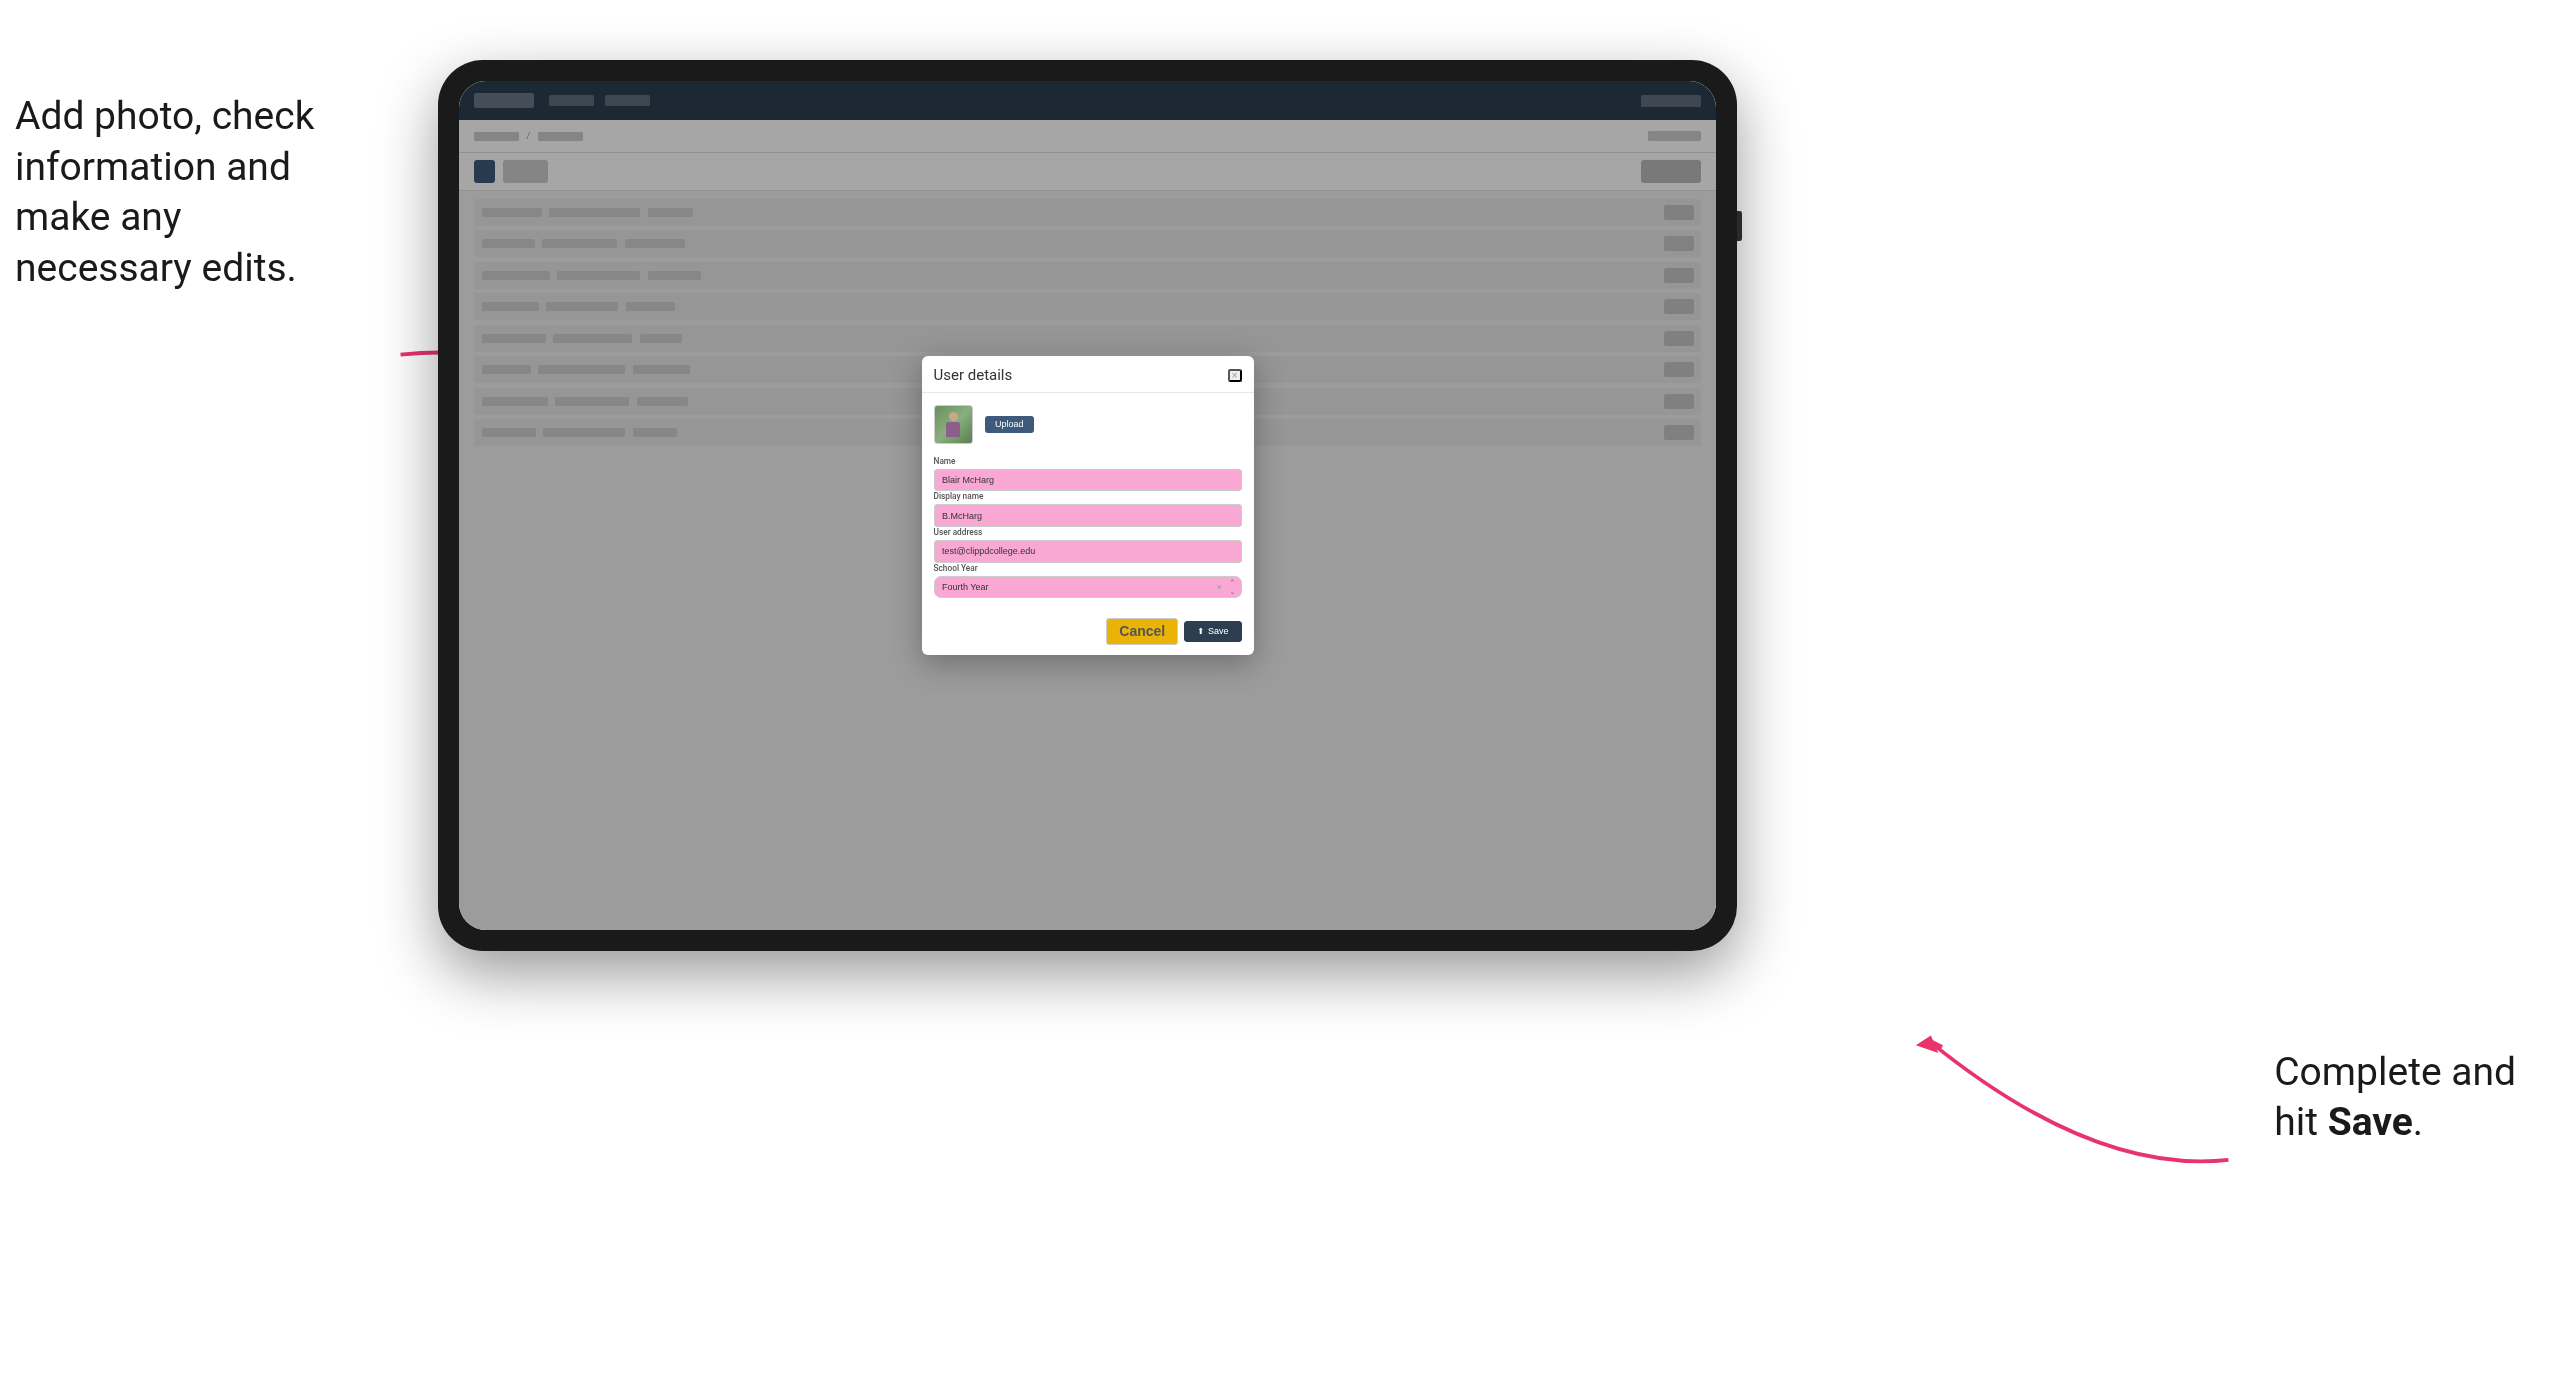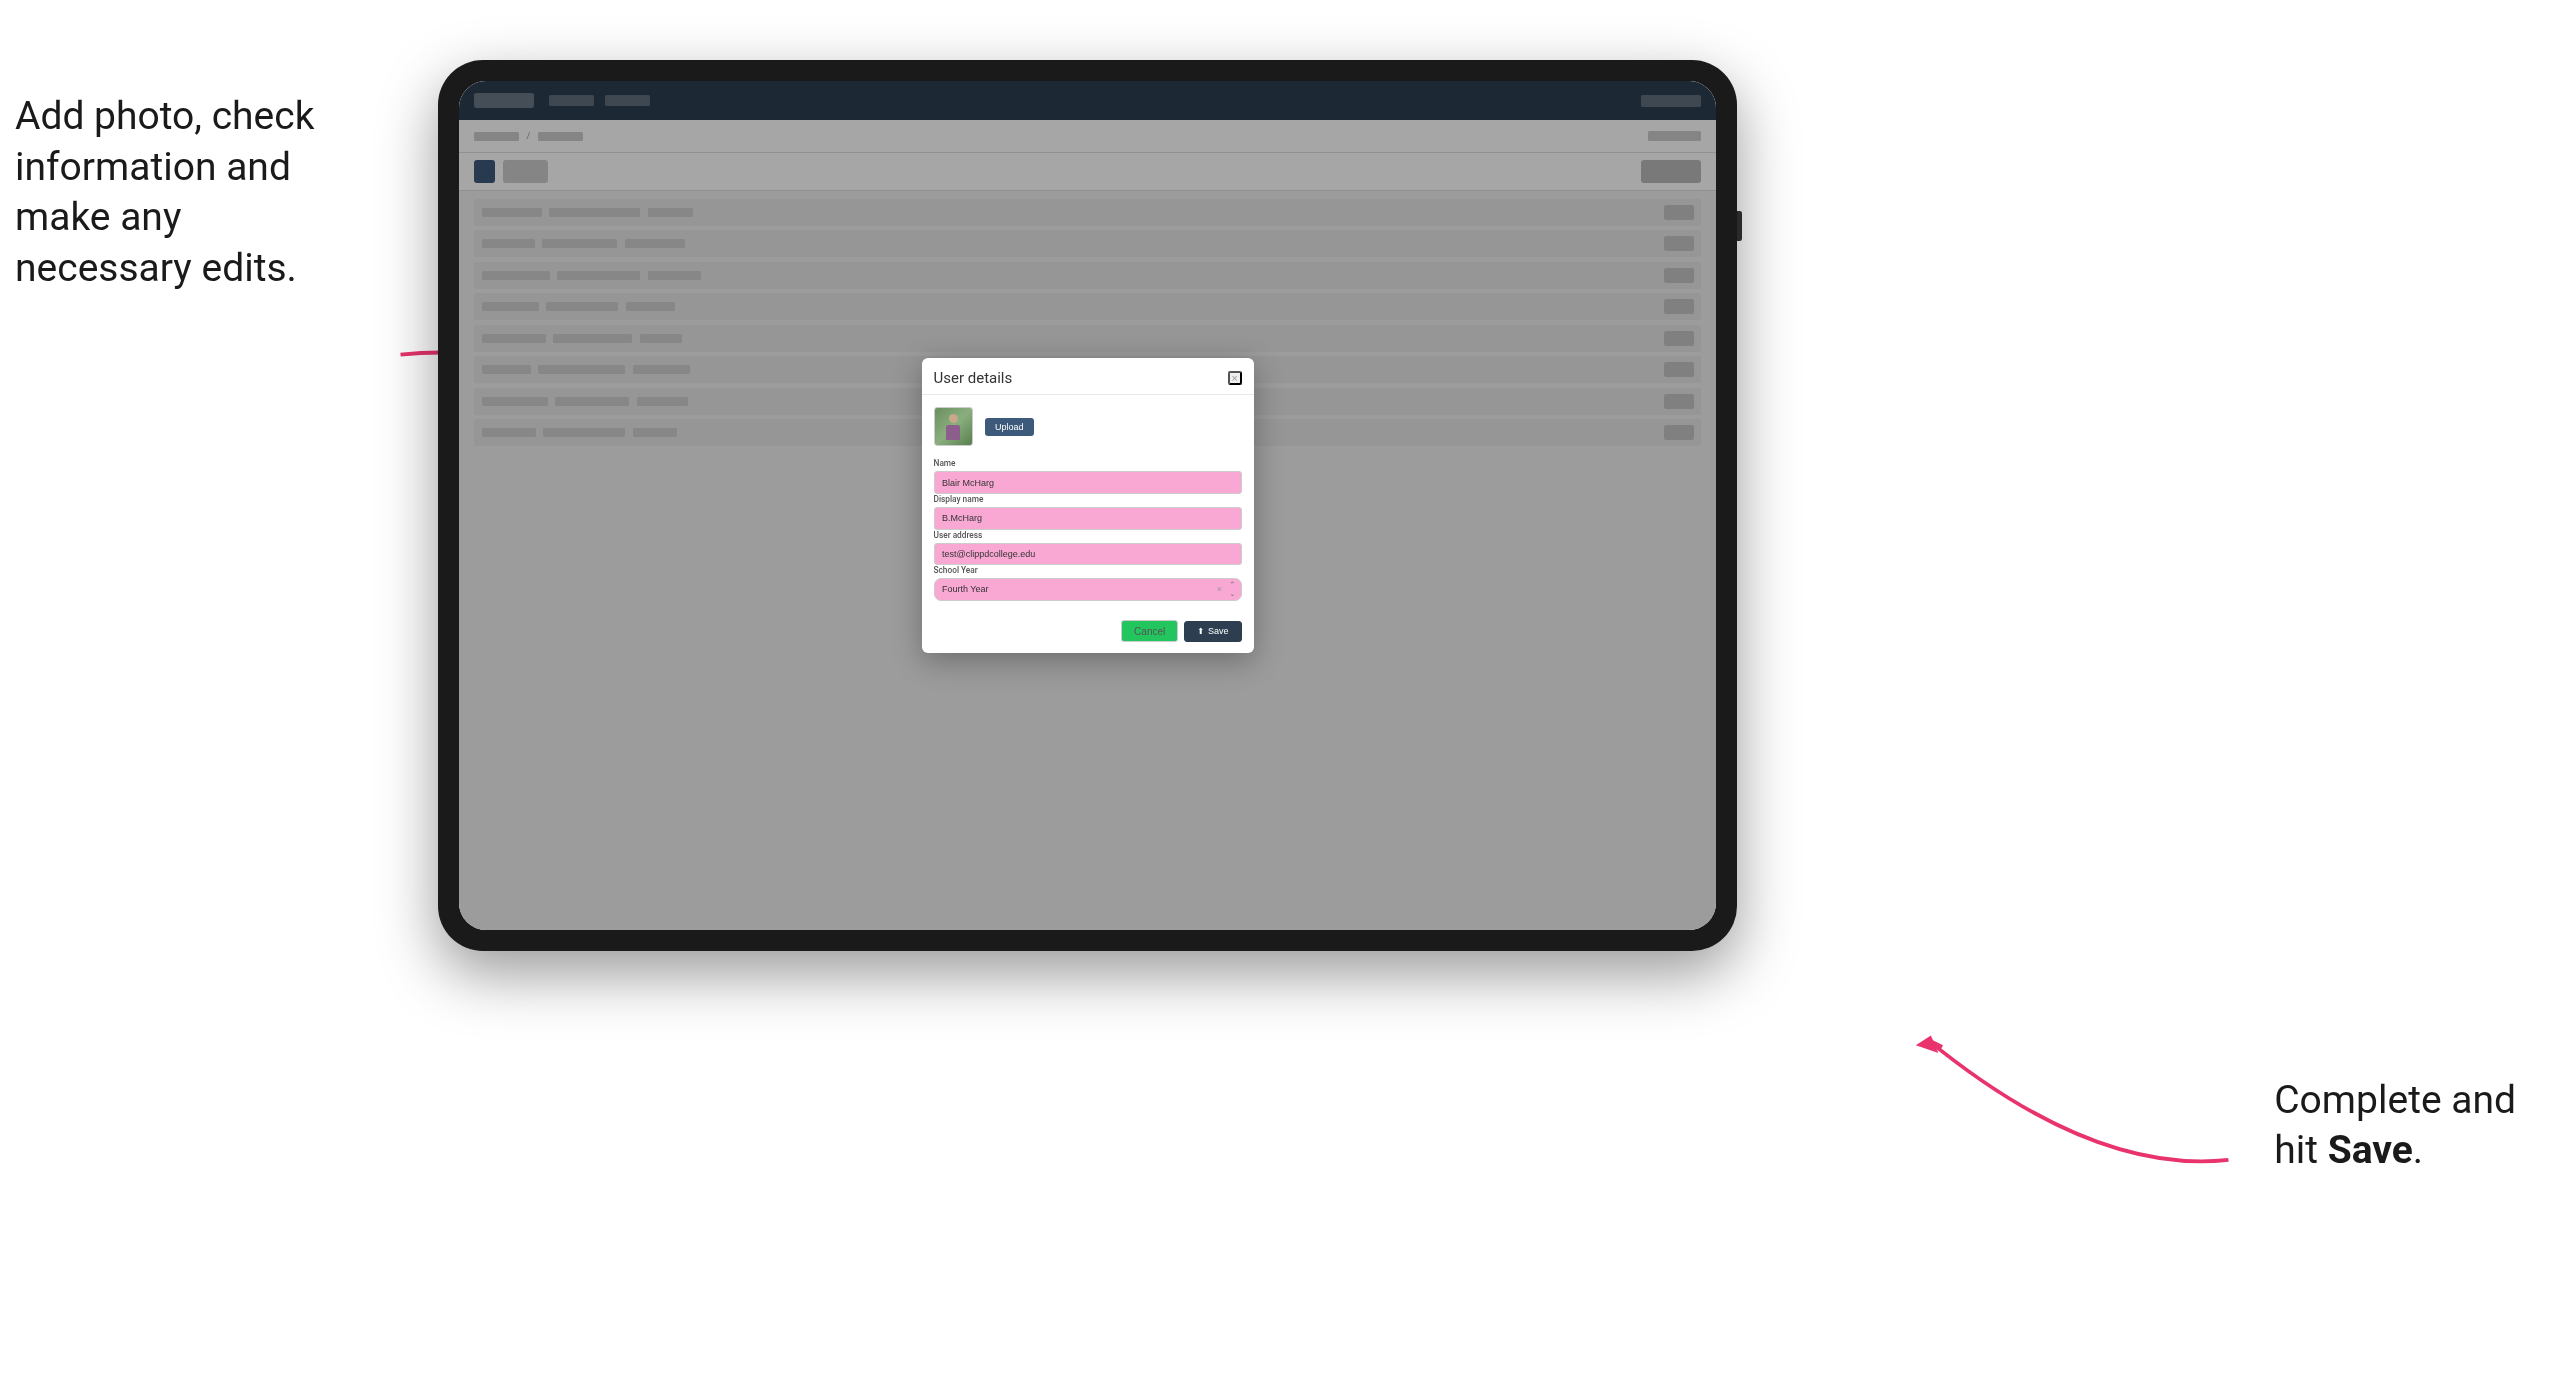--- a/index.html
+++ b/index.html
@@ -20,21 +20,21 @@
       left: 15px;
       font-size: 39px;
       line-height: 1.3;
       color: #1a1a1a;
       font-weight: 400;
       max-width: 302px;
     }
 
     .annotation-right {
       position: absolute;
-      bottom: 210px;
+      bottom: 238px;
       right: 60px;
       font-size: 39px;
       line-height: 1.3;
       color: #1a1a1a;
       font-weight: 400;
       text-align: left;
     }
 
     .annotation-right strong {
       font-weight: 700;
@@ -358,26 +358,27 @@
     .modal-footer {
       display: flex;
       align-items: center;
       justify-content: flex-end;
       gap: 6px;
       padding: 7.5px 12px 10.6px 12px;
     }
 
     .btn-cancel {
       padding: 4.5px 12px;
-      background: #22c55e;
+      background: #eab308;
       border: 0.8px solid #ccc;
       border-radius: 3px;
-      font-size: 10px;
+      font-size: 14px;
       color: #555;
       cursor: pointer;
+      font-weight: bold;
     }
 
     .btn-save {
       padding: 4.5px 12px;
       background: #2c3e50;
       border: 0.8px solid #2c3e50;
       border-radius: 3px;
       font-size: 9px;
       color: #fff;
       cursor: pointer;

